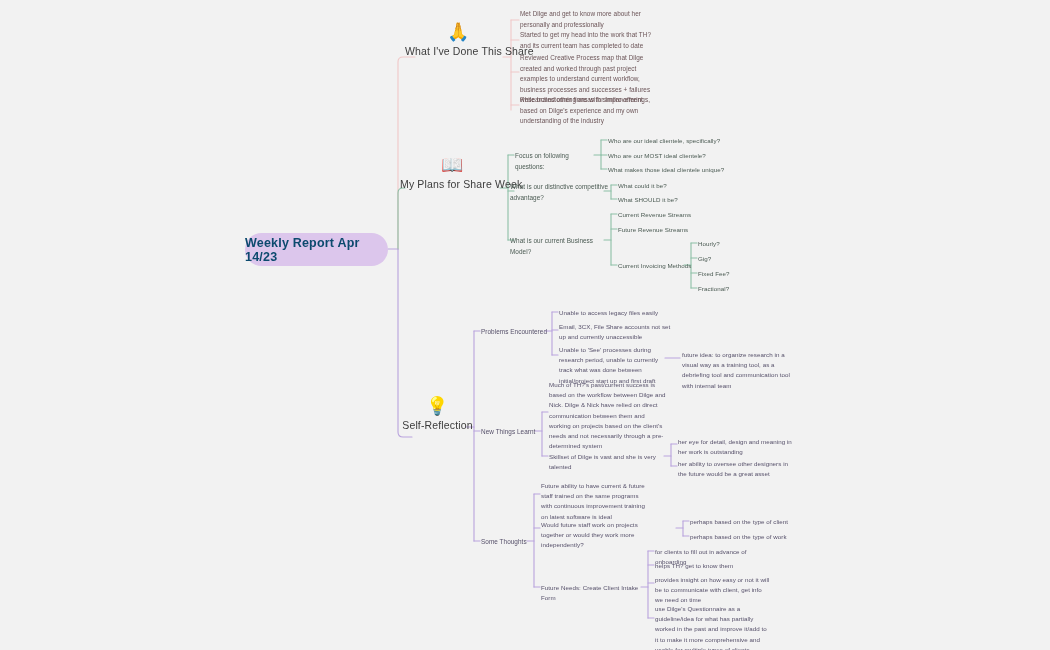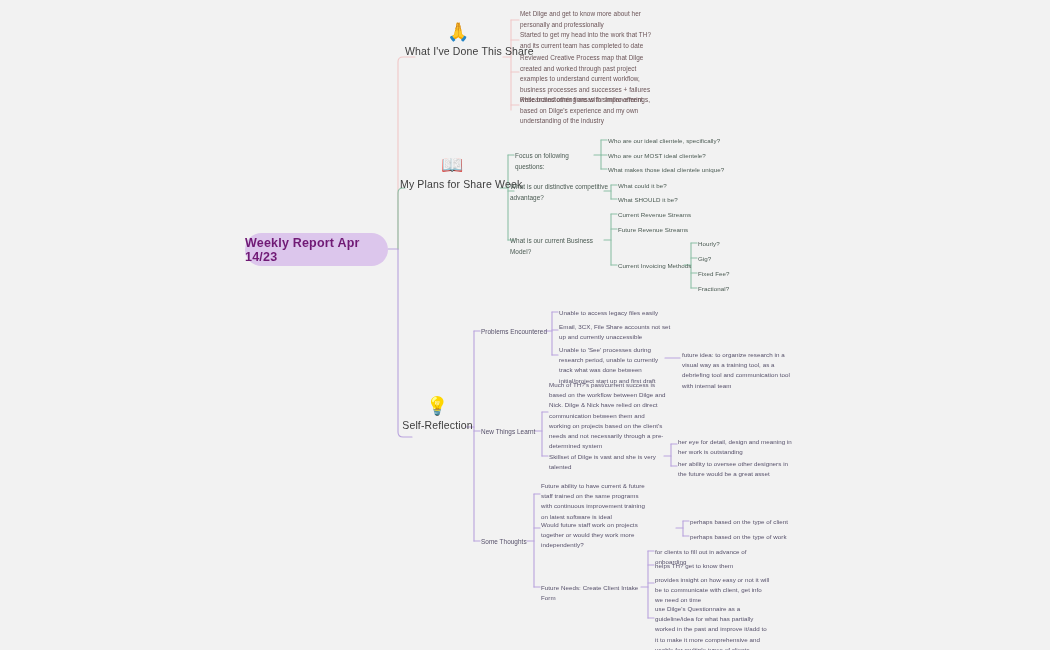--- a/index.html
+++ b/index.html
@@ -14,21 +14,21 @@
   #canvas{position:absolute;inset:0;}
   svg.links{position:absolute;left:0;top:0;width:1050px;height:650px;pointer-events:none;}
 
   .node{position:absolute;box-sizing:border-box;}
 
   
   .root{
     left:245px;top:233px;width:143px;height:33px;
     background:#dcc6ec;border-radius:17px;
     display:flex;align-items:center;justify-content:center;
-    color:#701a75;font-size:12.5px;font-weight:bold;letter-spacing:.2px;
+    color:#0c4a6e;font-size:12.5px;font-weight:bold;letter-spacing:.2px;
   }
 
   
   .branch{
     text-align:center;font-size:10.5px;color:#3c3c3c;
     letter-spacing:.15px;white-space:nowrap;
   }
   .branch .emoji{display:block;font-size:18px;line-height:20px;margin-bottom:3px;}
 
   

